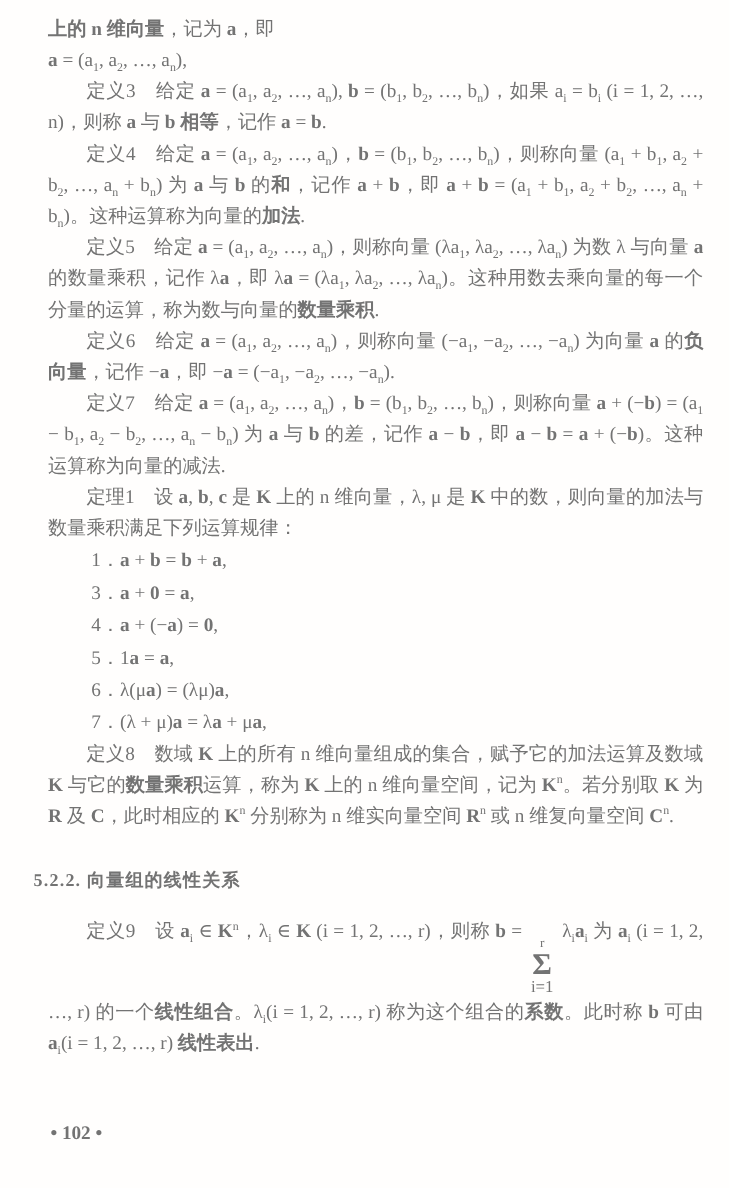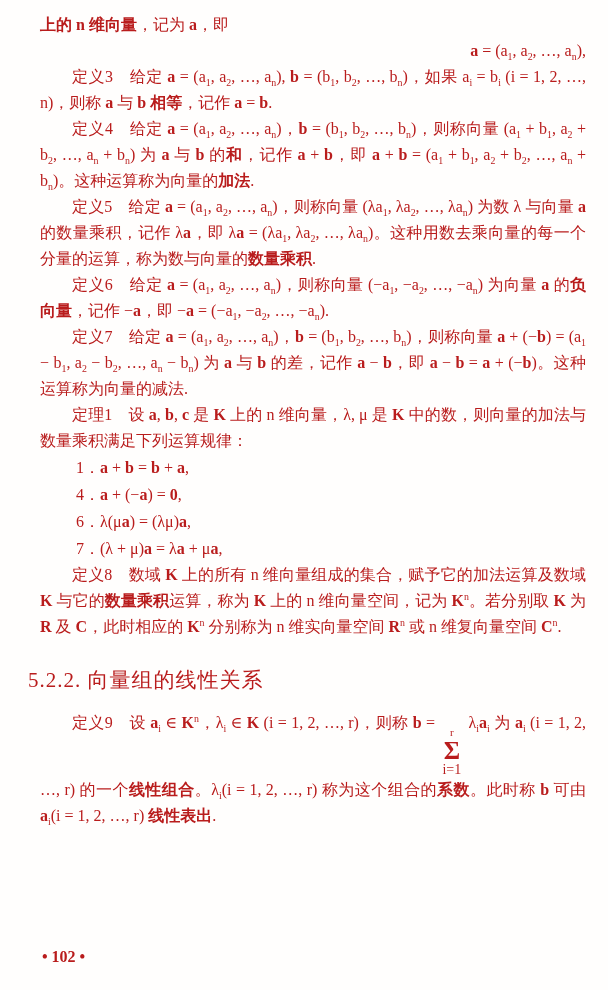--- a/index.html
+++ b/index.html
@@ -6,58 +6,58 @@
     margin: 0;
     padding: 0;
     background: #ffffff;
   }
   .page {
     position: relative;
     width: 608px;
     height: 990px;
     box-sizing: border-box;
     background: #fffefd;
-    color: #b91c1c;
+    color: #737373;
     font-family: "Liberation Serif", "DejaVu Serif", serif;
     font-size: 16px;
     line-height: 26px;
     padding: 12px 22px 0 40px;
     overflow: hidden;
   }
   .para {
     margin: 0;
     text-align: justify;
   }
   .para.indent {
     text-indent: 2em;
   }
   .label {
     font-weight: normal;
   }
   .equation {
-    text-align: right;
+    text-align: left;
     margin: 0;
   }
   .rule-list {
     padding-left: 36px;
   }
   .rule-item {
     line-height: 27px;
   }
   .section-heading {
-    font-size: 21px;
-    font-weight: 400;
+    font-size: 15px;
+    font-weight: 700;
     letter-spacing: 1px;
     margin: 26px 0 16px -12px;
     line-height: 28px;
   }
   .footer {
     position: absolute;
     left: 42px;
-    bottom: 20px;
+    bottom: 32px;
     font-weight: bold;
     font-size: 16px;
   }
   b { font-weight: bold; }
   sub, sup { font-size: 0.62em; line-height: 0; }
   .bigsum {
     display: inline-flex;
     flex-direction: column;
     align-items: center;
     vertical-align: -8px;
@@ -77,21 +77,23 @@
       <p class="para"><b>上的 n 维向量</b>，记为 <b>a</b>，即</p>
       <div class="equation"><b>a</b> = (a<sub>1</sub>, a<sub>2</sub>, …, a<sub>n</sub>),</div>
       <p class="para indent"><b class="label">定义3</b>　给定 <b>a</b> = (a<sub>1</sub>, a<sub>2</sub>, …, a<sub>n</sub>), <b>b</b> = (b<sub>1</sub>, b<sub>2</sub>, …, b<sub>n</sub>)，如果 a<sub>i</sub> = b<sub>i</sub> (i = 1, 2, …, n)，则称 <b>a</b> 与 <b>b</b> <b>相等</b>，记作 <b>a</b> = <b>b</b>.</p>
       <p class="para indent"><b class="label">定义4</b>　给定 <b>a</b> = (a<sub>1</sub>, a<sub>2</sub>, …, a<sub>n</sub>)，<b>b</b> = (b<sub>1</sub>, b<sub>2</sub>, …, b<sub>n</sub>)，则称向量 (a<sub>1</sub> + b<sub>1</sub>, a<sub>2</sub> + b<sub>2</sub>, …, a<sub>n</sub> + b<sub>n</sub>) 为 <b>a</b> 与 <b>b</b> 的<b>和</b>，记作 <b>a</b> + <b>b</b>，即 <b>a</b> + <b>b</b> = (a<sub>1</sub> + b<sub>1</sub>, a<sub>2</sub> + b<sub>2</sub>, …, a<sub>n</sub> + b<sub>n</sub>)。这种运算称为向量的<b>加法</b>.</p>
       <p class="para indent"><b class="label">定义5</b>　给定 <b>a</b> = (a<sub>1</sub>, a<sub>2</sub>, …, a<sub>n</sub>)，则称向量 (λa<sub>1</sub>, λa<sub>2</sub>, …, λa<sub>n</sub>) 为数 λ 与向量 <b>a</b> 的数量乘积，记作 λ<b>a</b>，即 λ<b>a</b> = (λa<sub>1</sub>, λa<sub>2</sub>, …, λa<sub>n</sub>)。这种用数去乘向量的每一个分量的运算，称为数与向量的<b>数量乘积</b>.</p>
       <p class="para indent"><b class="label">定义6</b>　给定 <b>a</b> = (a<sub>1</sub>, a<sub>2</sub>, …, a<sub>n</sub>)，则称向量 (−a<sub>1</sub>, −a<sub>2</sub>, …, −a<sub>n</sub>) 为向量 <b>a</b> 的<b>负向量</b>，记作 −<b>a</b>，即 −<b>a</b> = (−a<sub>1</sub>, −a<sub>2</sub>, …, −a<sub>n</sub>).</p>
       <p class="para indent"><b class="label">定义7</b>　给定 <b>a</b> = (a<sub>1</sub>, a<sub>2</sub>, …, a<sub>n</sub>)，<b>b</b> = (b<sub>1</sub>, b<sub>2</sub>, …, b<sub>n</sub>)，则称向量 <b>a</b> + (−<b>b</b>) = (a<sub>1</sub> − b<sub>1</sub>, a<sub>2</sub> − b<sub>2</sub>, …, a<sub>n</sub> − b<sub>n</sub>) 为 <b>a</b> 与 <b>b</b> 的差，记作 <b>a</b> − <b>b</b>，即 <b>a</b> − <b>b</b> = <b>a</b> + (−<b>b</b>)。这种运算称为向量的减法.</p>
       <p class="para indent"><b class="label">定理1</b>　设 <b>a</b>, <b>b</b>, <b>c</b> 是 <b>K</b> 上的 n 维向量，λ, μ 是 <b>K</b> 中的数，则向量的加法与数量乘积满足下列运算规律：</p>
       <div class="rule-list">
         <div class="rule-item">1．<b>a</b> + <b>b</b> = <b>b</b> + <b>a</b>,</div>
+        <div class="rule-item">3．<b>a</b> + <b>0</b> = <b>a</b>,</div>
         <div class="rule-item">4．<b>a</b> + (−<b>a</b>) = <b>0</b>,</div>
+        <div class="rule-item">5．1<b>a</b> = <b>a</b>,</div>
         <div class="rule-item">6．λ(μ<b>a</b>) = (λμ)<b>a</b>,</div>
         <div class="rule-item">7．(λ + μ)<b>a</b> = λ<b>a</b> + μ<b>a</b>,</div>
       </div>
       <p class="para indent"><b class="label">定义8</b>　数域 <b>K</b> 上的所有 n 维向量组成的集合，赋予它的加法运算及数域 <b>K</b> 与它的<b>数量乘积</b>运算，称为 <b>K</b> 上的 n 维向量空间，记为 <b>K</b><sup>n</sup>。若分别取 <b>K</b> 为 <b>R</b> 及 <b>C</b>，此时相应的 <b>K</b><sup>n</sup> 分别称为 n 维实向量空间 <b>R</b><sup>n</sup> 或 n 维复向量空间 <b>C</b><sup>n</sup>.</p>
       <div class="section-heading">5.2.2. 向量组的线性关系</div>
       <p class="para indent"><b class="label">定义9</b>　设 <b>a</b><sub>i</sub> ∈ <b>K</b><sup>n</sup>，λ<sub>i</sub> ∈ <b>K</b> (i = 1, 2, …, r)，则称 <b>b</b> = <span class="bigsum">
           <span class="s-up">r</span>
           <span class="s-sig">Σ</span>
           <span class="s-lo">i=1</span>
         </span> λ<sub>i</sub><b>a</b><sub>i</sub> 为 <b>a</b><sub>i</sub> (i = 1, 2, …, r) 的一个<b>线性组合</b>。λ<sub>i</sub>(i = 1, 2, …, r) 称为这个组合的<b>系数</b>。此时称 <b>b</b> 可由 <b>a</b><sub>i</sub>(i = 1, 2, …, r) <b>线性表出</b>.</p>

